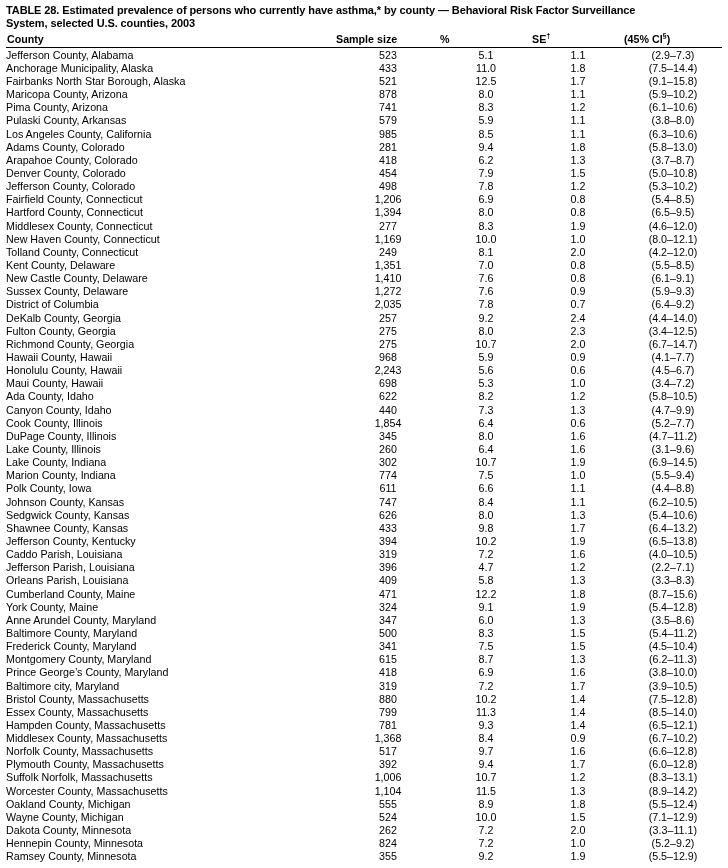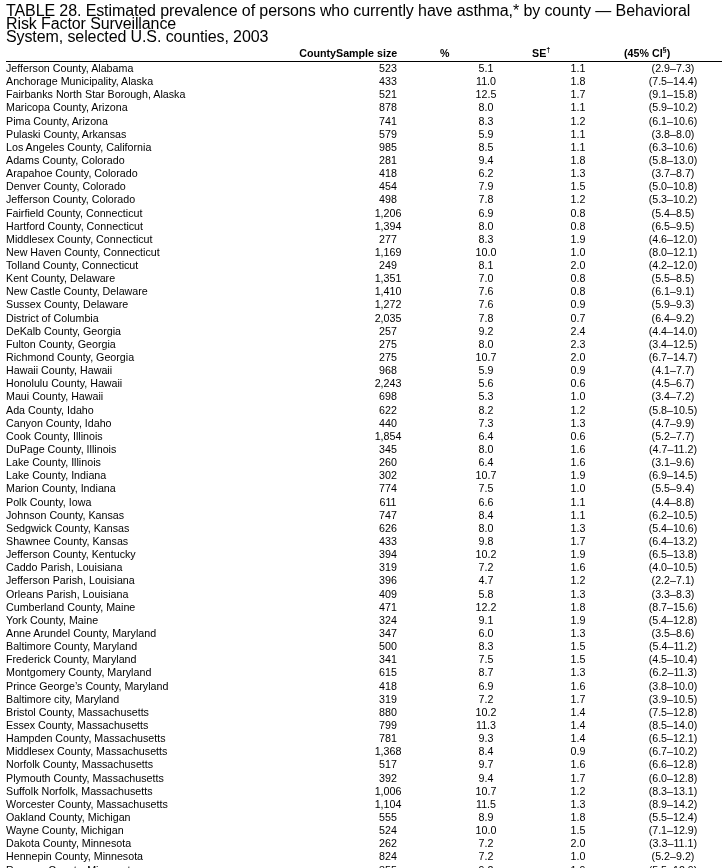--- a/index.html
+++ b/index.html
@@ -13,43 +13,43 @@
     font-family: "Liberation Sans", sans-serif;
     color: #000000;
     overflow: hidden;
   }
   .page {
     width: 728px;
     padding: 4px 6px 0 6px;
     box-sizing: border-box;
   }
   .table-title {
-    font-size: 16px;
-    font-weight: normal;
+    font-size: 11px;
+    font-weight: bold;
     line-height: 13.2px;
     margin: 0 0 2px 0;
     letter-spacing: -0.1px;
   }
   table.data {
     width: 716px;
     border-collapse: collapse;
     font-size: 10.7px;
     table-layout: fixed;
   }
   table.data thead th {
     font-weight: bold;
     font-size: 10.7px;
     padding: 1px 0 2px 0;
     border-bottom: 1.1px solid #000;
     vertical-align: bottom;
     text-align: left;
     white-space: nowrap;
   }
   table.data thead th.col-county {
-    text-align: right;
+    text-align: left;
     padding-left: 1px;
   }
   table.data tbody td {
     padding: 0.35px 0 0.35px 0;
     line-height: 12.45px;
     vertical-align: top;
     white-space: nowrap;
   }
   td.c-county { text-align: left; padding-left: 1px; }
   td.c-n      { text-align: center; }

